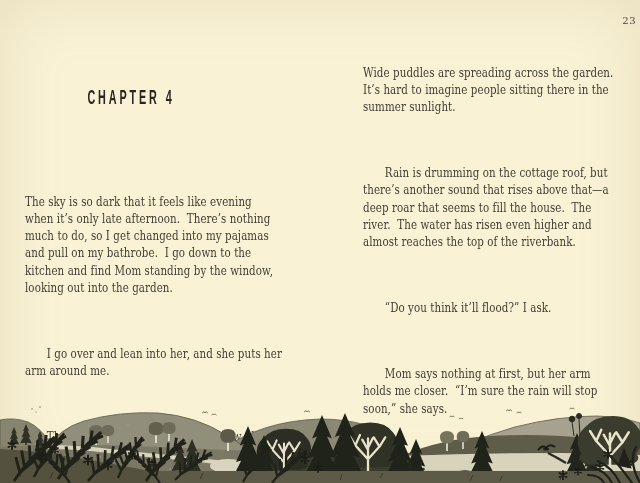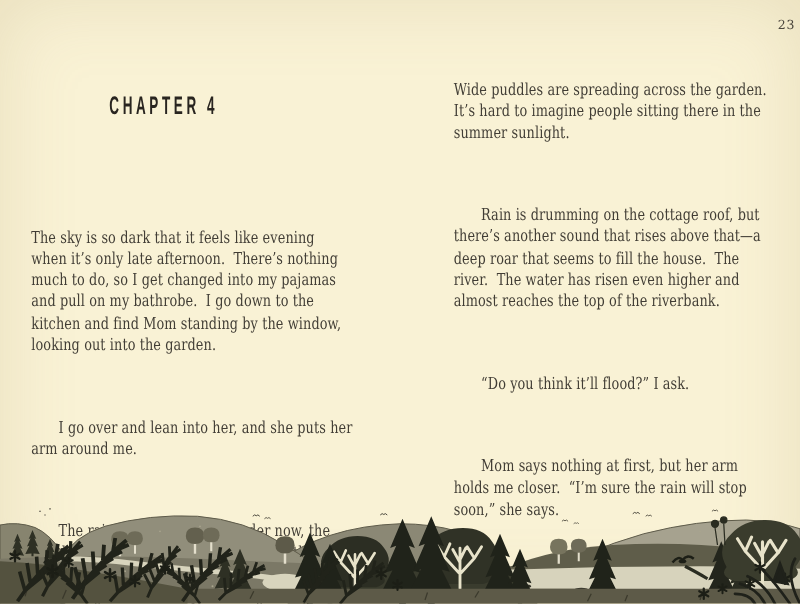--- a/index.html
+++ b/index.html
@@ -3,21 +3,21 @@
 <meta charset="utf-8">
 <style>
   html,body { margin:0; padding:0; background:#e8e2cc; }
   .spread {
     position:relative; width:640px; height:483px;
     background:#f9f2d5; overflow:hidden;
     font-family:"DejaVu Serif", serif;
     box-shadow: inset 0 0 60px rgba(176,156,104,0.22);
   }
   .page { position:absolute; top:0; bottom:0; width:320px; }
-  .page-left  { left:0; }
+  .page-left  { left:0;margin-top:11px; }
   .page-right { left:328px; }
 
   .chapter-heading {
     position:absolute; left:0; top:74px; width:262px; margin:0; padding:0;
     text-align:center;
     font-family:"Liberation Sans", sans-serif;
     font-weight:bold; font-size:15px; letter-spacing:4px;
     color:#292520;
     transform:scale(0.72,1.35); transform-origin:131px 0;
   }

